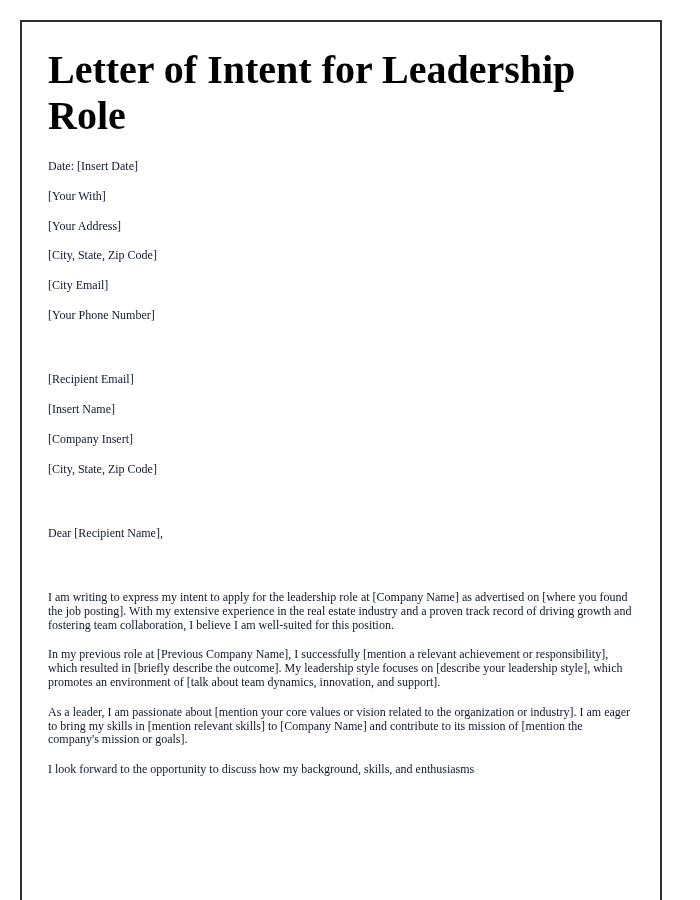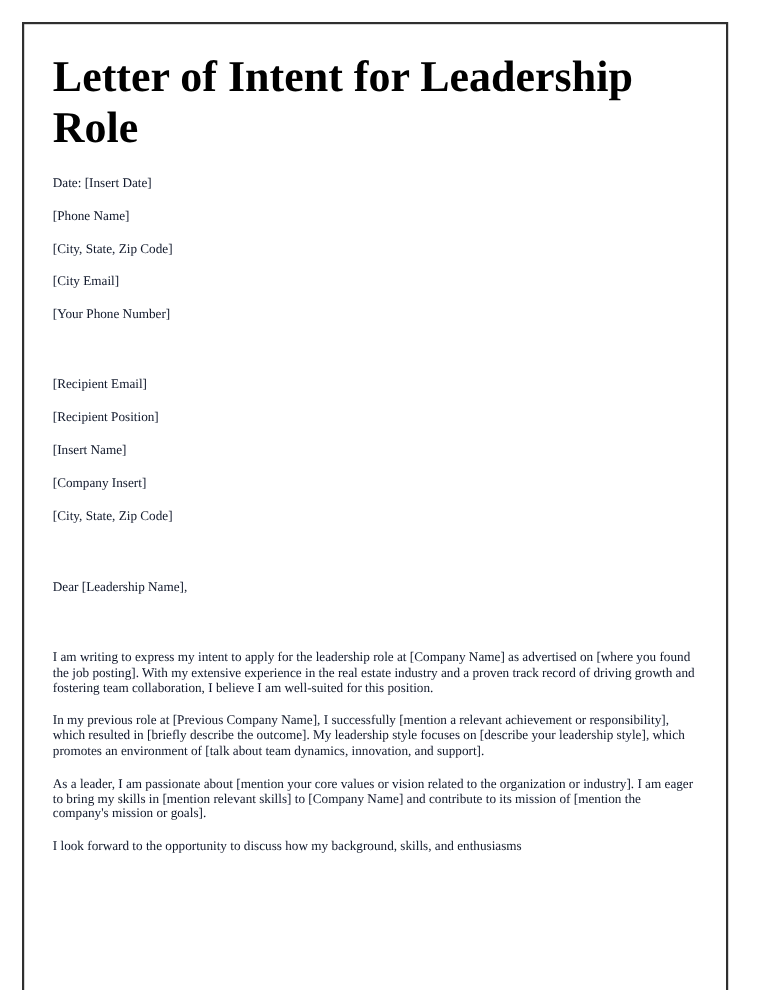--- a/index.html
+++ b/index.html
@@ -43,36 +43,36 @@
   }
 </style>
 </head>
 <body>
 
 <div class="page">
 
   <h1 class="letter-title">Letter of Intent for Leadership Role</h1>
 
   <p class="line">Date: [Insert Date]</p>
-  <p class="line">[Phone Name]</p>
+  <p class="line">[Your With]</p>
+  <p class="line">[Your Address]</p>
   <p class="line">[City, State, Zip Code]</p>
   <p class="line">[City Email]</p>
   <p class="line">[Your Phone Number]</p>
 
   <p class="spacer">&nbsp;</p>
 
   <p class="line">[Recipient Email]</p>
-  <p class="line">[Recipient Position]</p>
   <p class="line">[Insert Name]</p>
   <p class="line">[Company Insert]</p>
   <p class="line">[City, State, Zip Code]</p>
 
   <p class="spacer">&nbsp;</p>
 
-  <p class="line">Dear [Leadership Name],</p>
+  <p class="line">Dear [Recipient Name],</p>
 
   <p class="spacer">&nbsp;</p>
 
   <p class="body-para">I am writing to express my intent to apply for the leadership role at [Company Name] as advertised on [where you found the job posting]. With my extensive experience in the real estate industry and a proven track record of driving growth and fostering team collaboration, I believe I am well-suited for this position.</p>
   <p class="body-para">In my previous role at [Previous Company Name], I successfully [mention a relevant achievement or responsibility], which resulted in [briefly describe the outcome]. My leadership style focuses on [describe your leadership style], which promotes an environment of [talk about team dynamics, innovation, and support].</p>
   <p class="body-para">As a leader, I am passionate about [mention your core values or vision related to the organization or industry]. I am eager to bring my skills in [mention relevant skills] to [Company Name] and contribute to its mission of [mention the company's mission or goals].</p>
   <p class="body-para">I look forward to the opportunity to discuss how my background, skills, and enthusiasms</p>
 
 </div>
 

